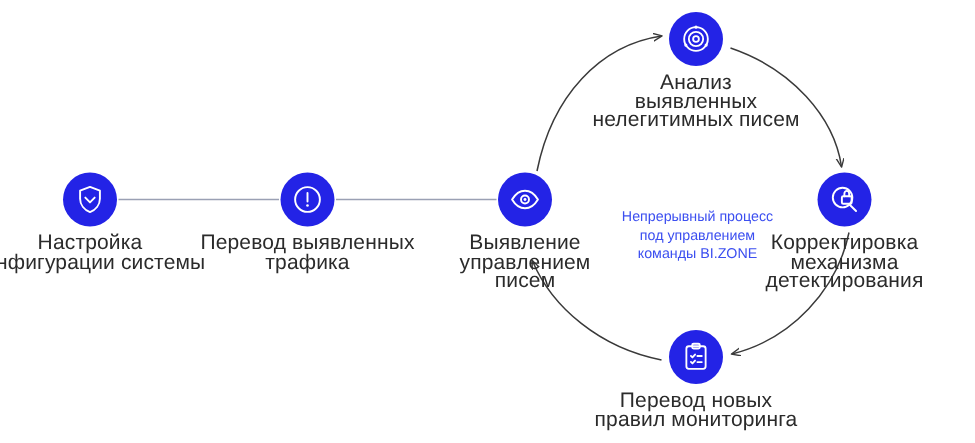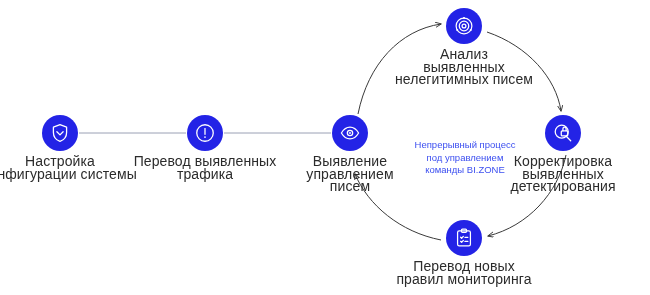--- a/index.html
+++ b/index.html
@@ -153,21 +153,21 @@
     <div class="node-circle">
       <svg width="22" height="22" viewBox="0 0 24 24" fill="none" stroke="#ffffff" stroke-width="1.4" stroke-linecap="round" stroke-linejoin="round">
         <circle cx="10.6" cy="10.6" r="7.1"></circle>
         <line x1="15.8" y1="15.8" x2="20.4" y2="20.4"></line>
         <rect x="10.1" y="9.6" width="7.1" height="5.5" rx="1"></rect>
         <path d="M11.9 9.6 V7.9 C11.9 6.6 12.9 5.7 13.65 5.7
                  C14.4 5.7 15.4 6.6 15.4 7.9 V9.6"></path>
       </svg>
     </div>
     <div class="node-label">Корректировка
-выявленных
+механизма
 детектирования</div>
   </div>
 
   <div class="node" style="left:464px;top:238px;">
     <div class="node-circle">
       <svg width="22" height="22" viewBox="0 0 24 24" fill="none" stroke="#ffffff" stroke-width="1.35" stroke-linecap="round" stroke-linejoin="round">
         <rect x="5" y="4.2" width="14" height="16.4" rx="1.8"></rect>
         <rect x="9.2" y="2.4" width="5.6" height="3.4" rx="1.1"></rect>
         <path d="M8.3 11.2 L9.4 12.3 L11.3 10.2"></path>
         <line x1="13" y1="11.3" x2="16.2" y2="11.3"></line>

